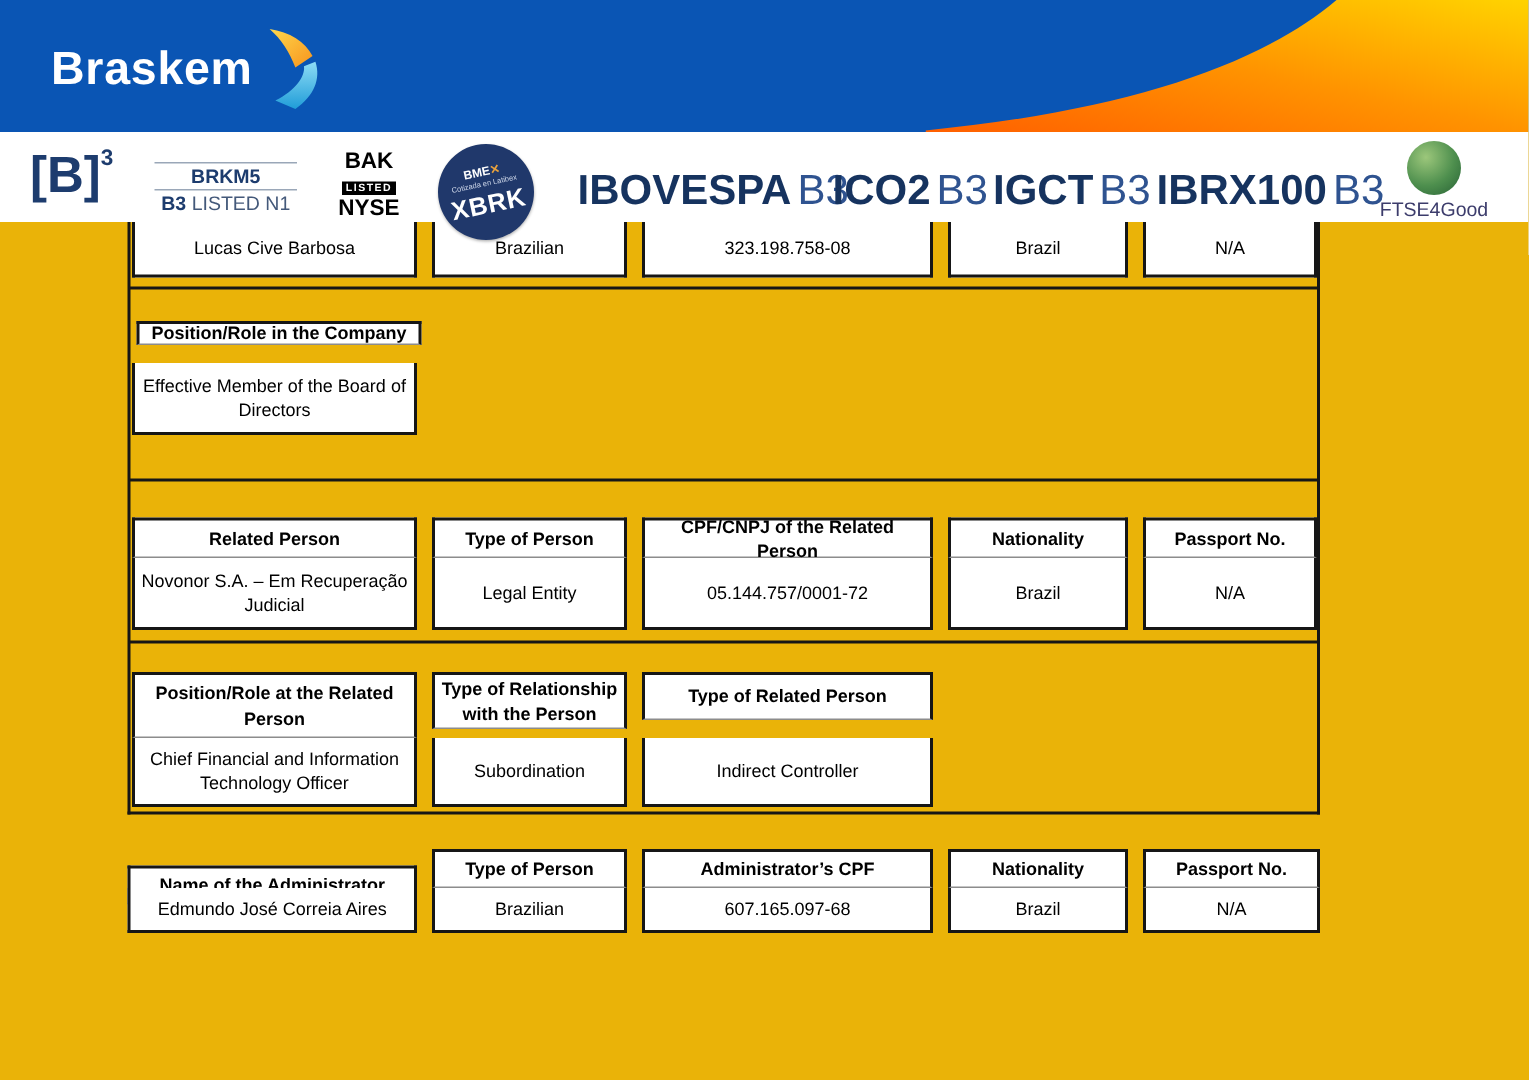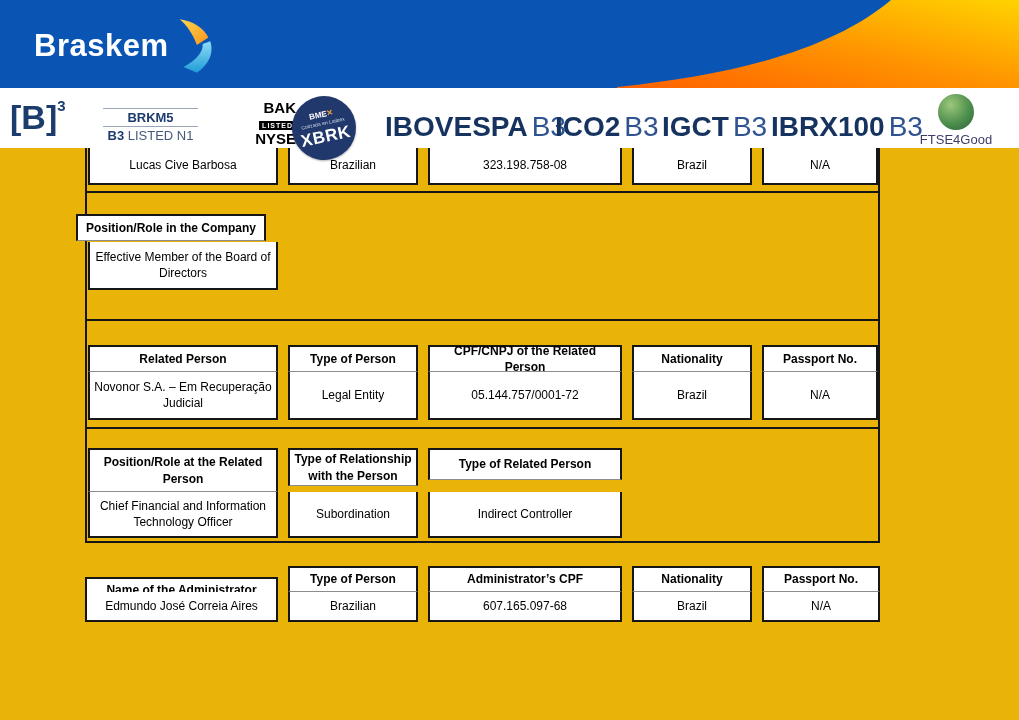--- a/index.html
+++ b/index.html
@@ -8,27 +8,27 @@
     position:relative; width:1019px; height:720px; background:#eab308;
     font-family:Liberation Sans, sans-serif; color:#000; overflow:hidden;
   }
   
   .banner { position:absolute; left:0; top:0; width:1019px; height:88px; background:#0a55b4; z-index:3; }
   .swoosh { position:absolute; right:0; top:0; width:402px; height:88px; display:block; }
   .brand { position:absolute; left:34px; top:18px; display:flex; align-items:center; gap:6px; }
   .brand-word { color:#fff; font-weight:bold; font-size:31px; letter-spacing:0.5px; }
   
   .logo-strip { position:absolute; left:0; top:88px; width:1019px; height:60px; background:#fff; z-index:4; }
-  .b3logo { position:absolute; left:10px; top:10px; color:#1d3c6e; font-weight:bold; font-size:34px; line-height:1; }
+  .b3logo { position:absolute; left:20px; top:10px; color:#1d3c6e; font-weight:bold; font-size:34px; line-height:1; }
   .b3logo sup { font-size:15px; vertical-align:18px; }
   .brkm5 { position:absolute; left:103px; top:20px; width:95px; text-align:center; border-top:1px solid #9aa7b8; padding-top:1px; }
   .brkm5 .t { font-weight:bold; color:#1d3c6e; font-size:13px; border-bottom:1px solid #9aa7b8; padding-bottom:1px; }
   .brkm5 .b { font-size:13px; color:#44597a; padding-top:1px; }
   .brkm5 .b b { color:#1d3c6e; }
-  .nyse { position:absolute; left:225px; top:12px; width:42px; text-align:right; color:#000; line-height:1;margin-left:29px; }
+  .nyse { position:absolute; left:225px; top:12px; width:42px; text-align:center; color:#000; line-height:1; }
   .nyse .l1, .nyse .l3 { font-weight:bold; font-size:15px; }
   .nyse .l2 { font-size:7px; font-weight:bold; background:#000; color:#fff; display:inline-block; padding:1px 3px; letter-spacing:1px; margin:1px 0; }
   .xbrk { position:absolute; left:292px; top:8px; width:64px; height:64px; background:#20386b; border-radius:50%;
           display:flex; flex-direction:column; align-items:center; justify-content:center;
           transform:rotate(-12deg); color:#fff; box-shadow:0 1px 2px rgba(0,0,0,.3); }
   .xbrk .xt { font-size:8px; font-weight:bold; }
   .xbrk .xt .xx { color:#e8a13d; }
   .xbrk .xs { font-size:5px; color:#cfd8ea; margin:1px 0; }
   .xbrk .xm { font-size:17px; font-weight:bold; letter-spacing:0.5px; }
   .idx { position:absolute; top:23px; font-size:28px; white-space:nowrap; }
@@ -119,21 +119,21 @@
   <div class="hline" style="top:191px"></div>
   <div class="hline" style="top:319px"></div>
   <div class="hline" style="top:427px"></div>
 
   <div class="cellbox notop" style="left:88px;  top:148px; width:190px; height:37px">Lucas Cive Barbosa</div>
   <div class="cellbox notop" style="left:288px; top:148px; width:130px; height:37px">Brazilian</div>
   <div class="cellbox notop" style="left:428px; top:148px; width:194px; height:37px">323.198.758-08</div>
   <div class="cellbox notop" style="left:632px; top:148px; width:120px; height:37px">Brazil</div>
   <div class="cellbox notop" style="left:762px; top:148px; width:116px; height:37px">N/A</div>
 
-  <div class="cellbox hdr" style="left:76px; top:214px; width:190px; height:27px">Position/Role in the Company</div>
+  <div class="cellbox hdr" style="left:91px; top:214px; width:190px; height:16px">Position/Role in the Company</div>
   <div class="cellbox val" style="left:88px; top:242px; width:190px; height:48px">Effective Member of the Board of Directors</div>
 
   <div class="cellbox hdr" style="left:88px;  top:345px; width:190px; height:27px">Related Person</div>
   <div class="cellbox hdr" style="left:288px; top:345px; width:130px; height:27px">Type of Person</div>
   <div class="cellbox hdr" style="left:428px; top:345px; width:194px; height:27px">CPF/CNPJ of the Related Person</div>
   <div class="cellbox hdr" style="left:632px; top:345px; width:120px; height:27px">Nationality</div>
   <div class="cellbox hdr" style="left:762px; top:345px; width:116px; height:27px">Passport No.</div>
   <div class="cellbox val" style="left:88px;  top:372px; width:190px; height:48px">Novonor S.A. – Em Recuperação Judicial</div>
   <div class="cellbox val" style="left:288px; top:372px; width:130px; height:48px">Legal Entity</div>
   <div class="cellbox val" style="left:428px; top:372px; width:194px; height:48px">05.144.757/0001-72</div>

